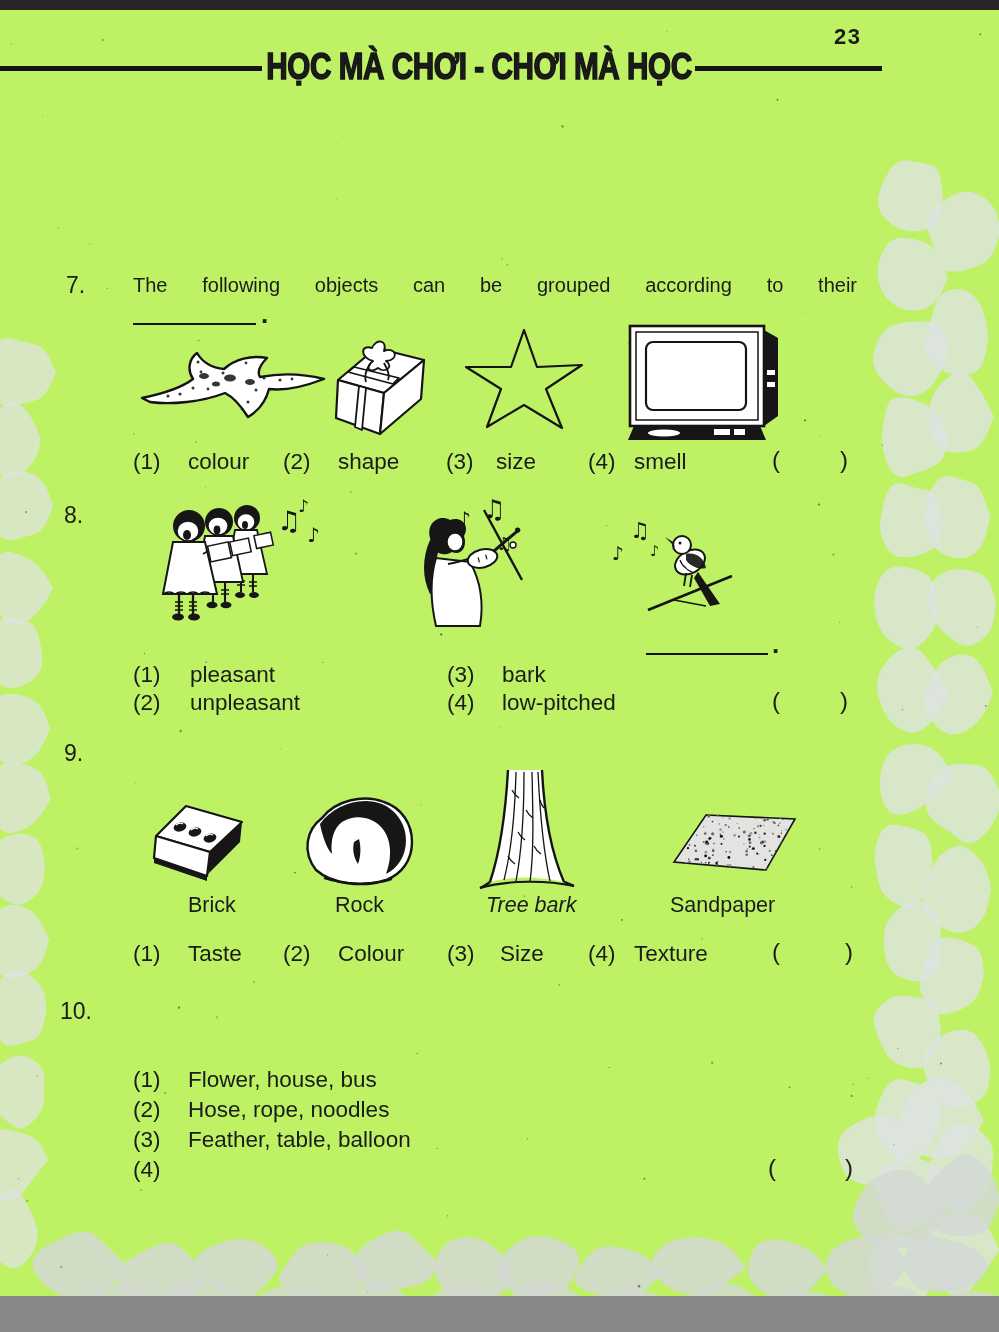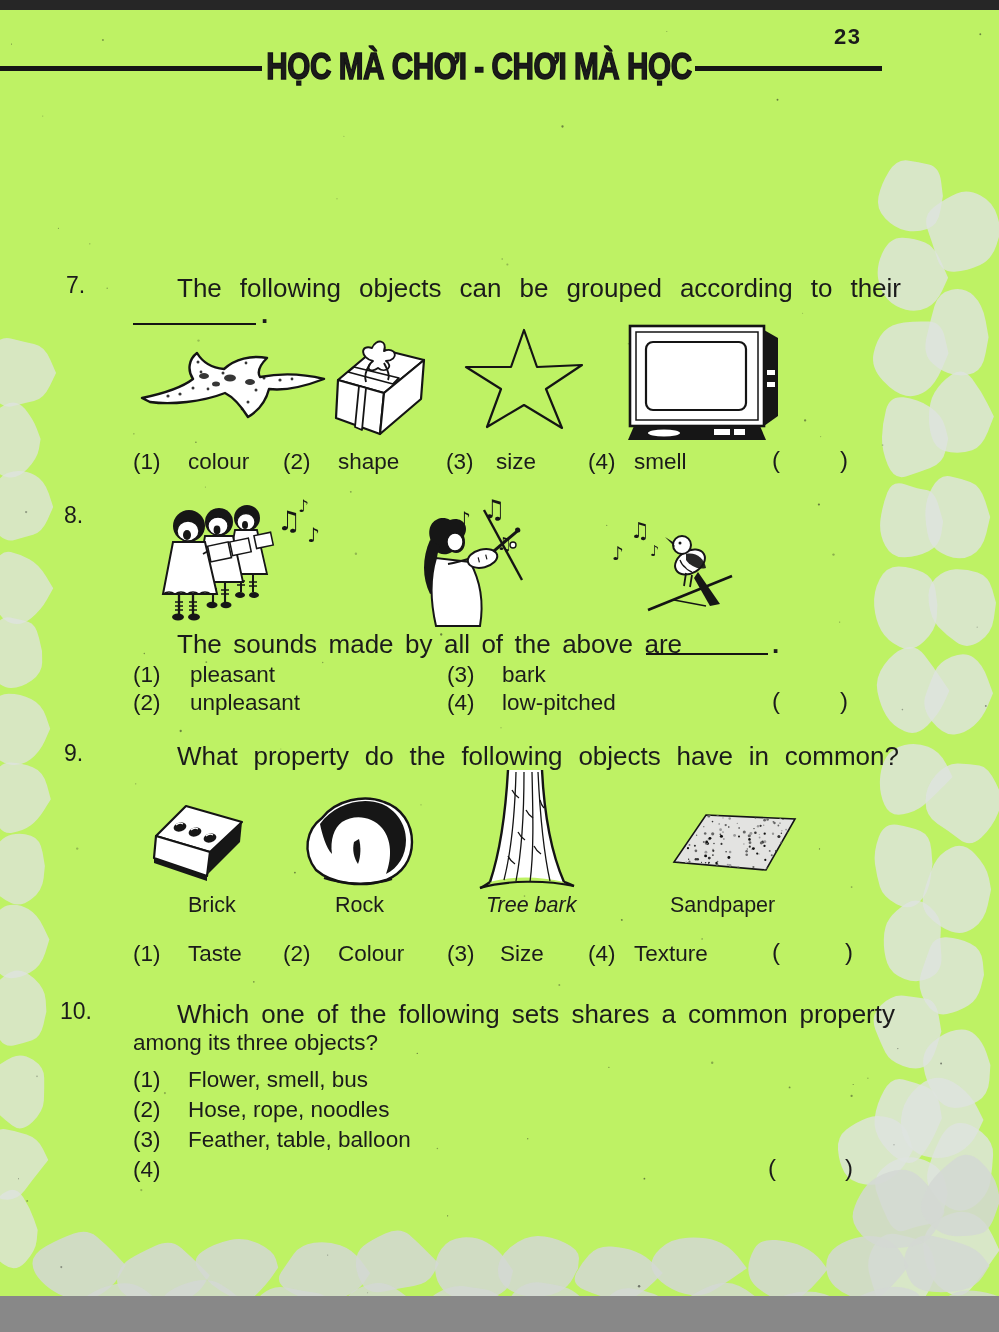--- a/index.html
+++ b/index.html
@@ -6,21 +6,21 @@
   .page{position:relative;width:999px;height:1296px;background:#bef264;overflow:hidden;
         font-family:"Liberation Sans",sans-serif;color:#1b1b1b;}
   .t{position:absolute;white-space:nowrap;font-size:22.5px;line-height:1.2;color:#1b1b1b;}
   .scanbar{position:absolute;top:0;left:0;width:999px;height:10px;background:#262626;}
   .rule{position:absolute;height:5px;background:#151515;}
   .title{position:absolute;top:48px;left:239px;width:480px;text-align:center;
          font-size:33px;font-weight:900;letter-spacing:-.5px;line-height:38px;
          transform:scale(.9,1.1);-webkit-text-stroke:1.3px #141414;}
   .pagenum{position:absolute;top:24px;left:834px;font-size:22px;font-weight:bold;letter-spacing:1.5px;}
   .qnum{position:absolute;font-size:23px;}
-  .jline{position:absolute;font-size:26px;text-align:justify;text-align-last:justify;white-space:normal;line-height:1.3;margin-left:44px;}
+  .jline{position:absolute;font-size:20px;text-align:justify;text-align-last:justify;white-space:normal;line-height:1.3;}
   .blank{position:absolute;border-bottom:2.6px solid #141414;}
   .dot{position:absolute;font-size:26px;font-weight:bold;}
   .brk{position:absolute;font-size:24px;}
   .lbl{position:absolute;font-size:21.5px;white-space:nowrap;}
   svg{position:absolute;overflow:visible;}
   svg text{font-family:"DejaVu Sans",sans-serif;fill:#161616;}
   .deco{position:absolute;top:0;left:0;z-index:0;}
   .content{position:absolute;top:0;left:0;width:100%;height:100%;z-index:1;}
 </style>
 </head>
@@ -341,37 +341,35 @@
       <path d="M92 56 L114 88 L104 90 L88 62 Z" fill="#161616"></path>
       <ellipse cx="84" cy="46" rx="16" ry="11" transform="rotate(-30 84 46)" fill="#fff" stroke="#161616" stroke-width="2"></ellipse>
       <circle cx="76" cy="29" r="9" fill="#fff" stroke="#161616" stroke-width="2"></circle>
       <path d="M67 26 L59 21 L69 31 Z" fill="#161616"></path>
       <circle cx="74" cy="27" r="1.5" fill="#161616"></circle>
       <path d="M80 38 C90 36 98 42 100 52 C92 54 84 50 80 44 Z" fill="#161616" opacity=".92"></path>
       <path d="M78 50 C80 53 83 55 86 56 M74 44 C75 47 77 50 80 52" stroke="#161616" stroke-width="1.2" fill="none"></path>
       <path d="M80 57 L78 70 M86 59 L84 71" stroke="#161616" stroke-width="1.8"></path>
     </svg>
 
-    <div class="jline" style="top:628px;left:133px;width:505px;">The sounds made by all of the above are</div>
     <div class="blank" style="top:630px;left:646px;width:122px;height:23px;"></div>
     <div class="dot" style="top:629px;left:772px;">.</div>
 
     <span class="t" style="top:661px;left:133px;">(1)</span>
     <span class="t" style="top:661px;left:190px;">pleasant</span>
     <span class="t" style="top:661px;left:447px;">(3)</span>
     <span class="t" style="top:661px;left:502px;">bark</span>
     <span class="t" style="top:689px;left:133px;">(2)</span>
     <span class="t" style="top:689px;left:190px;">unpleasant</span>
     <span class="t" style="top:689px;left:447px;">(4)</span>
     <span class="t" style="top:689px;left:502px;">low-pitched</span>
     <span class="brk" style="top:687px;left:772px;">(</span>
     <span class="brk" style="top:687px;left:840px;">)</span>
 
     <div class="qnum" style="top:740px;left:64px;">9.</div>
-    <div class="jline" style="top:740px;left:133px;width:722px;">What property do the following objects have in common?</div>
 
     <svg style="top:796px;left:146px;" width="104" height="88" viewBox="0 0 104 88">
       <path d="M10 40 L40 10 L96 26 L64 56 Z" fill="#fff" stroke="#141414" stroke-width="2.2" stroke-linejoin="round"></path>
       <path d="M10 40 L64 56 L61 80 L8 62 Z" fill="#fff" stroke="#141414" stroke-width="2.2" stroke-linejoin="round"></path>
       <path d="M64 56 L96 26 L94 46 L62 78 Z" fill="#161616"></path>
       <path d="M8 62 L61 80 L61 85 L8 67 Z" fill="#161616"></path>
       <g fill="#161616">
         <ellipse cx="34" cy="31" rx="6.5" ry="4.5" transform="rotate(-16 34 31)"></ellipse>
         <ellipse cx="49" cy="36" rx="6.5" ry="4.5" transform="rotate(-16 49 36)"></ellipse>
         <ellipse cx="64" cy="42" rx="6.5" ry="4.5" transform="rotate(-16 64 42)"></ellipse>
@@ -586,25 +584,23 @@
     <span class="t" style="top:940px;left:283px;">(2)</span>
     <span class="t" style="top:940px;left:338px;">Colour</span>
     <span class="t" style="top:940px;left:447px;">(3)</span>
     <span class="t" style="top:940px;left:500px;">Size</span>
     <span class="t" style="top:940px;left:588px;">(4)</span>
     <span class="t" style="top:940px;left:634px;text-align:center;">Texture</span>
     <span class="brk" style="top:938px;left:772px;">(</span>
     <span class="brk" style="top:938px;left:845px;">)</span>
 
     <div class="qnum" style="top:998px;left:60px;">10.</div>
-    <div class="jline" style="top:998px;left:133px;width:718px;">Which one of the following sets shares a common property</div>
-    <div class="t" style="top:1029px;left:133px;">among its three objects?</div>
 
     <span class="t" style="top:1066px;left:133px;">(1)</span>
-    <span class="t" style="top:1066px;left:188px;">Flower, smell, bus</span>
+    <span class="t" style="top:1066px;left:188px;">Flower, house, bus</span>
     <span class="t" style="top:1096px;left:133px;">(2)</span>
     <span class="t" style="top:1096px;left:188px;">Hose, rope, noodles</span>
     <span class="t" style="top:1126px;left:133px;">(3)</span>
     <span class="t" style="top:1126px;left:188px;">Feather, table, balloon</span>
     <span class="t" style="top:1156px;left:133px;">(4)</span>
     <span class="brk" style="top:1154px;left:768px;">(</span>
     <span class="brk" style="top:1154px;left:845px;">)</span>
 
   </div>
 </div>

